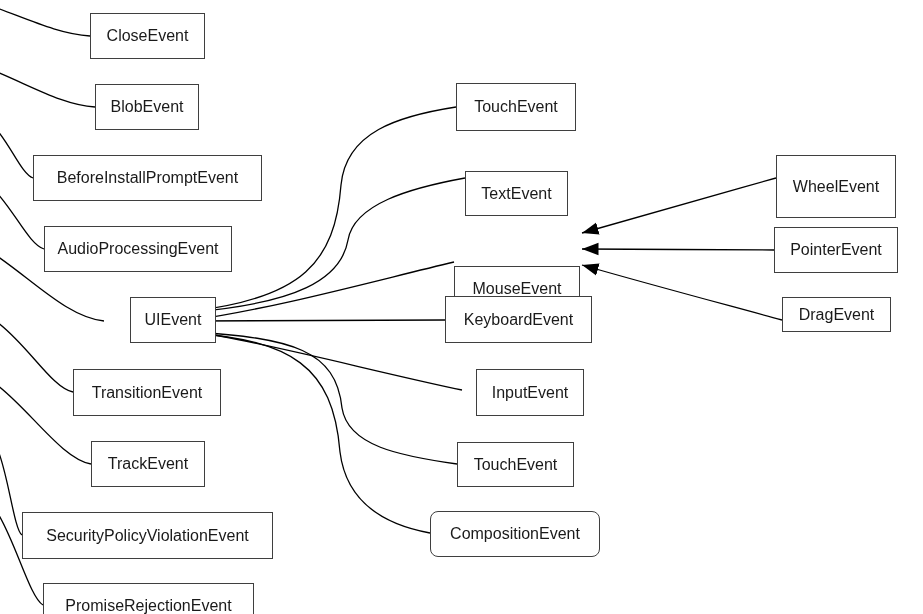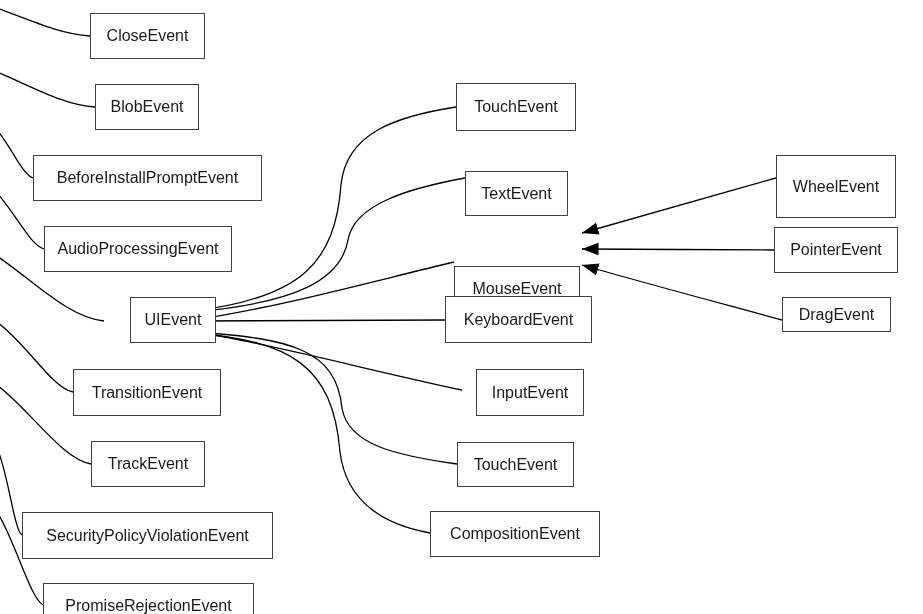--- a/index.html
+++ b/index.html
@@ -112,21 +112,21 @@
       </div>
       <div class="node" style="left: 445px; top: 296px; width: 147px; height: 47px;">
         <span>KeyboardEvent</span>
       </div>
       <div class="node" style="left: 476px; top: 369px; width: 108px; height: 47px;">
         <span>InputEvent</span>
       </div>
       <div class="node" style="left: 457px; top: 442px; width: 117px; height: 45px;">
         <span>TouchEvent</span>
       </div>
-      <div class="node" style="left: 430px; top: 511px; width: 170px; height: 46px;">
+      <div class="node" style="left: 430px; top: 511px; width: 170px; height: 46px; border-radius: 8px;">
         <span>CompositionEvent</span>
       </div>
       <div class="node" style="left: 776px; top: 155px; width: 120px; height: 63px;">
         <span>WheelEvent</span>
       </div>
       <div class="node" style="left: 774px; top: 227px; width: 124px; height: 46px;">
         <span>PointerEvent</span>
       </div>
       <div class="node" style="left: 782px; top: 297px; width: 109px; height: 35px;">
         <span>DragEvent</span>

